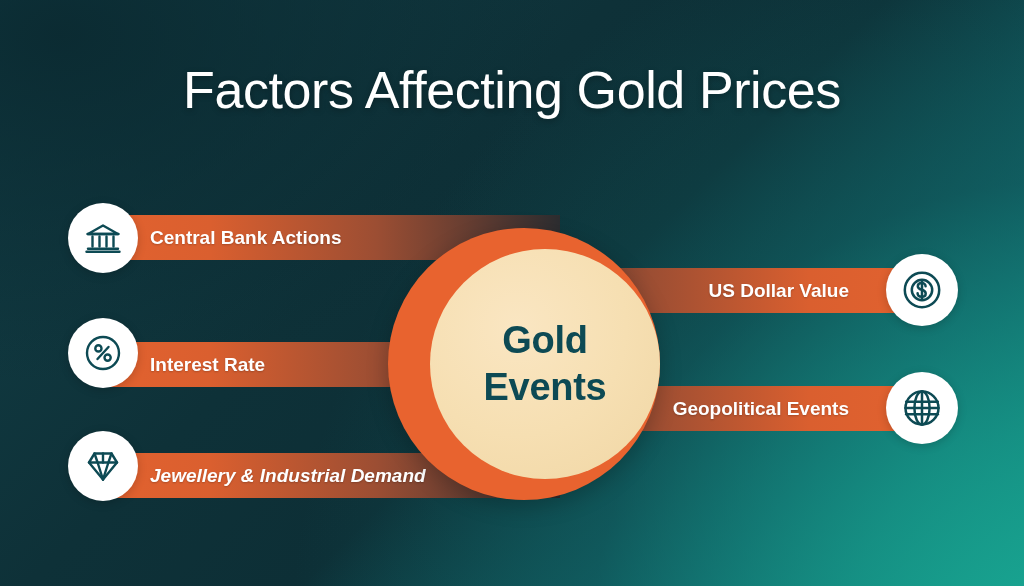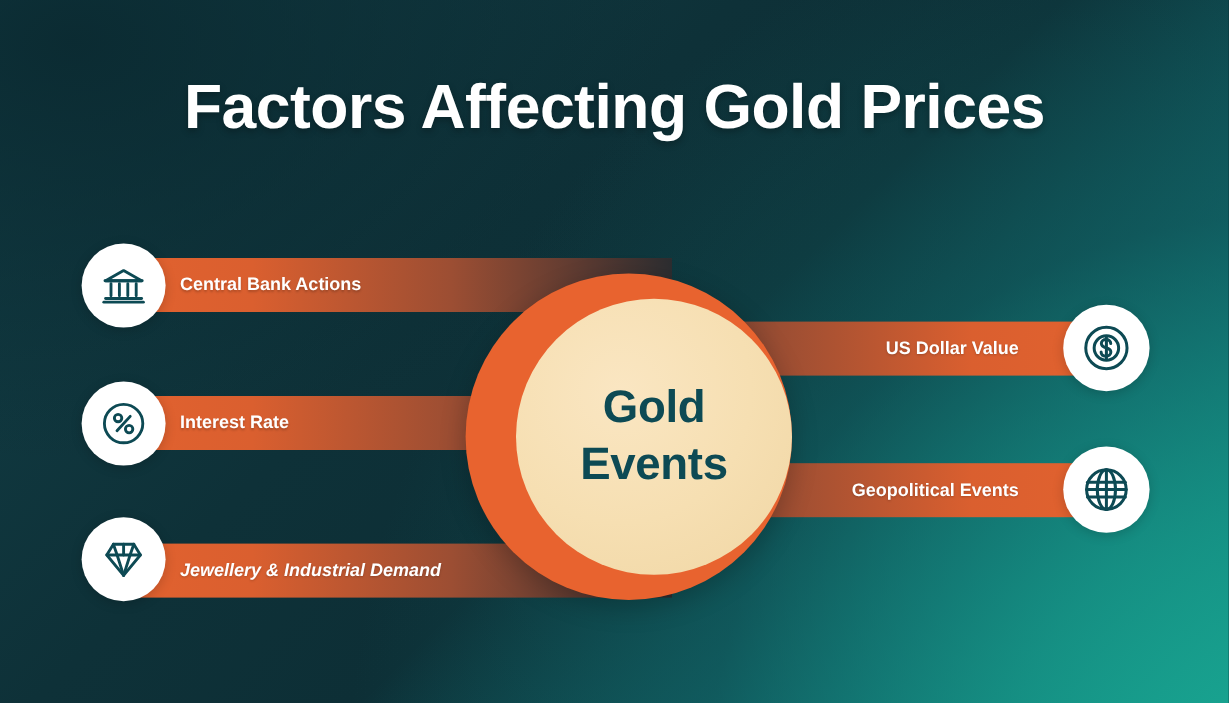--- a/index.html
+++ b/index.html
@@ -34,21 +34,21 @@
 
   
   #title {
     position: absolute;
     top: 60px;
     left: 0;
     width: 1024px;
     text-align: center;
     color: #ffffff;
     font-size: 52px;
-    font-weight: bold;
+    font-weight: normal;
     letter-spacing: -0.4px;
     text-shadow: 0 2px 6px rgba(0,0,0,0.28);
   }
 
   
   .bar {
     position: absolute;
     height: 45px;
     display: flex;
     align-items: center;
@@ -63,28 +63,28 @@
   }
   .bar-right {
     right: 100px;
     width: 440px;
     justify-content: flex-end;
     padding-right: 75px;
     background: linear-gradient(270deg, #e2622f 0%, #da5f2f 26%, #9c4e33 62%, #5b3a31 86%, #2c2d30 100%);
   }
   .bar-label {
     color: #ffffff;
-    font-size: 15px;
+    font-size: 19px;
     font-weight: bold;
     white-space: nowrap;
     text-shadow: 0 1px 2px rgba(0,0,0,0.22);
   }
 
   #bar-central-bank { top: 215px; }
-  #bar-interest-rate { top: 330px; }
+  #bar-interest-rate { top: 342px; }
   #bar-jewellery { top: 453px; font-style: italic; }
   #bar-us-dollar { top: 268px; }
   #bar-geopolitical { top: 386px; }
 
   
   .icon-bubble {
     position: absolute;
     border-radius: 50%;
     background: #ffffff;
     display: flex;

